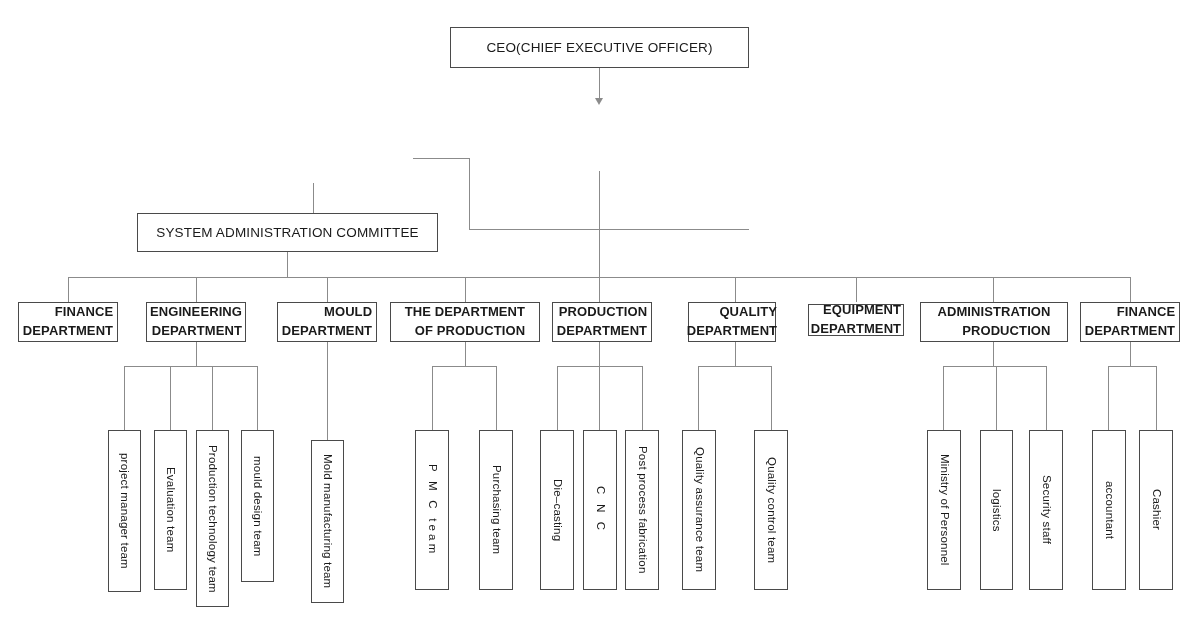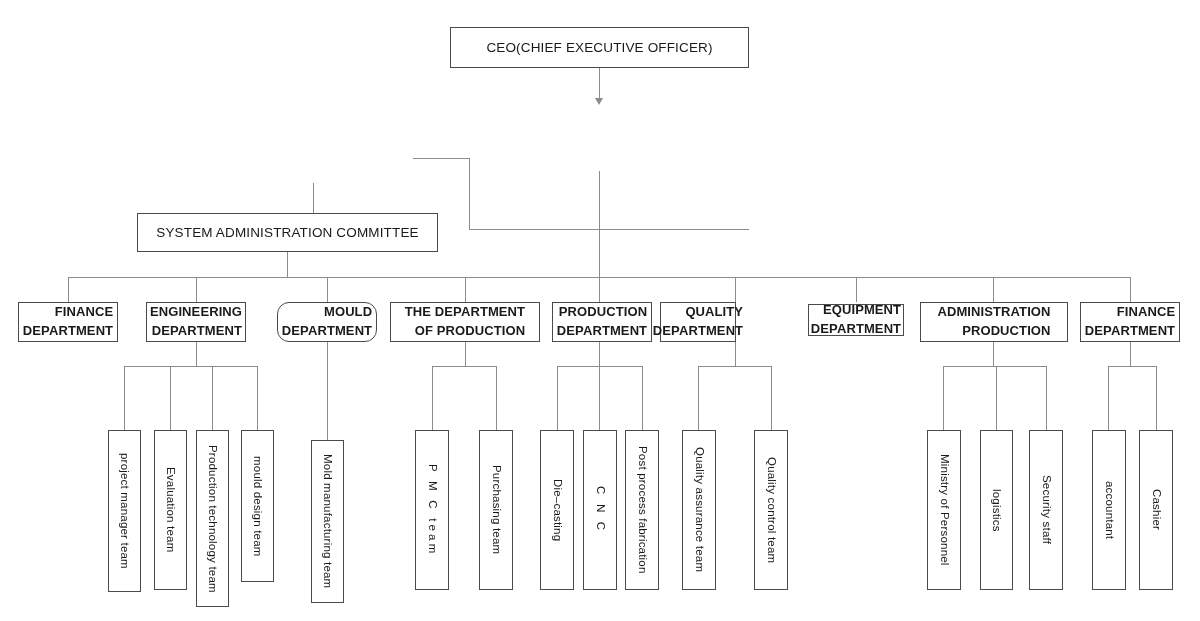--- a/index.html
+++ b/index.html
@@ -158,33 +158,33 @@
 
 
   <div class="node lvl-dept" style="left:18px; top:302px; width:100px; height:40px;">
     <span class="node-label">FINANCE
 DEPARTMENT</span>
   </div>
   <div class="node lvl-dept" style="left:146px; top:302px; width:100px; height:40px;">
     <span class="node-label">ENGINEERING
 DEPARTMENT</span>
   </div>
-  <div class="node lvl-dept" style="left:277px; top:302px; width:100px; height:40px;border-radius:12px;">
+  <div class="node lvl-dept" style="left:277px; top:302px; width:100px; height:40px;">
     <span class="node-label">MOULD
 DEPARTMENT</span>
   </div>
   <div class="node lvl-dept" style="left:390px; top:302px; width:150px; height:40px;">
     <span class="node-label">THE DEPARTMENT
 OF PRODUCTION</span>
   </div>
   <div class="node lvl-dept" style="left:552px; top:302px; width:100px; height:40px;">
     <span class="node-label">PRODUCTION
 DEPARTMENT</span>
   </div>
-  <div class="node lvl-dept" style="left:660px; top:302px; width:76px; height:40px;">
+  <div class="node lvl-dept" style="left:688px; top:302px; width:88px; height:40px;">
     <span class="node-label">QUALITY
 DEPARTMENT</span>
   </div>
   <div class="node lvl-dept" style="left:808px; top:304px; width:96px; height:32px;">
     <span class="node-label">EQUIPMENT
 DEPARTMENT</span>
   </div>
   <div class="node lvl-dept" style="left:920px; top:302px; width:148px; height:40px;">
     <span class="node-label">ADMINISTRATION
 PRODUCTION</span>

